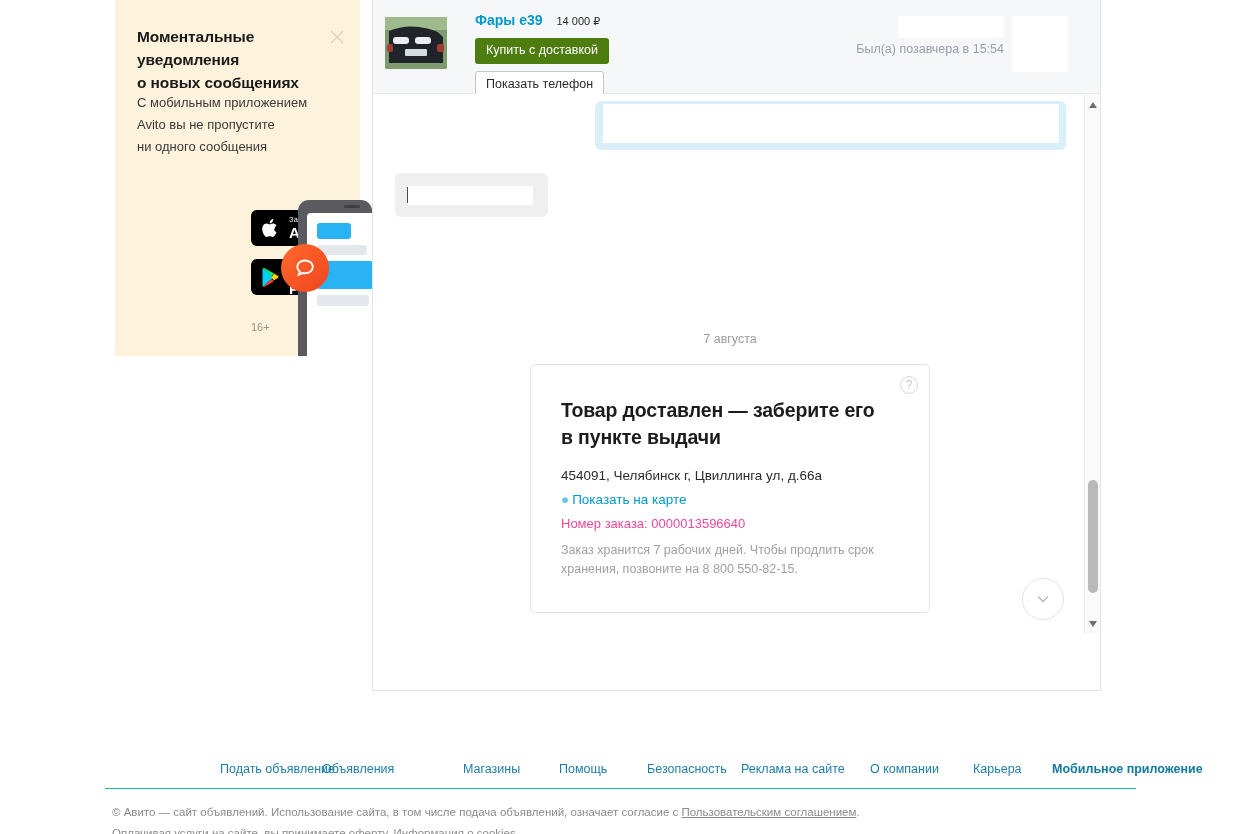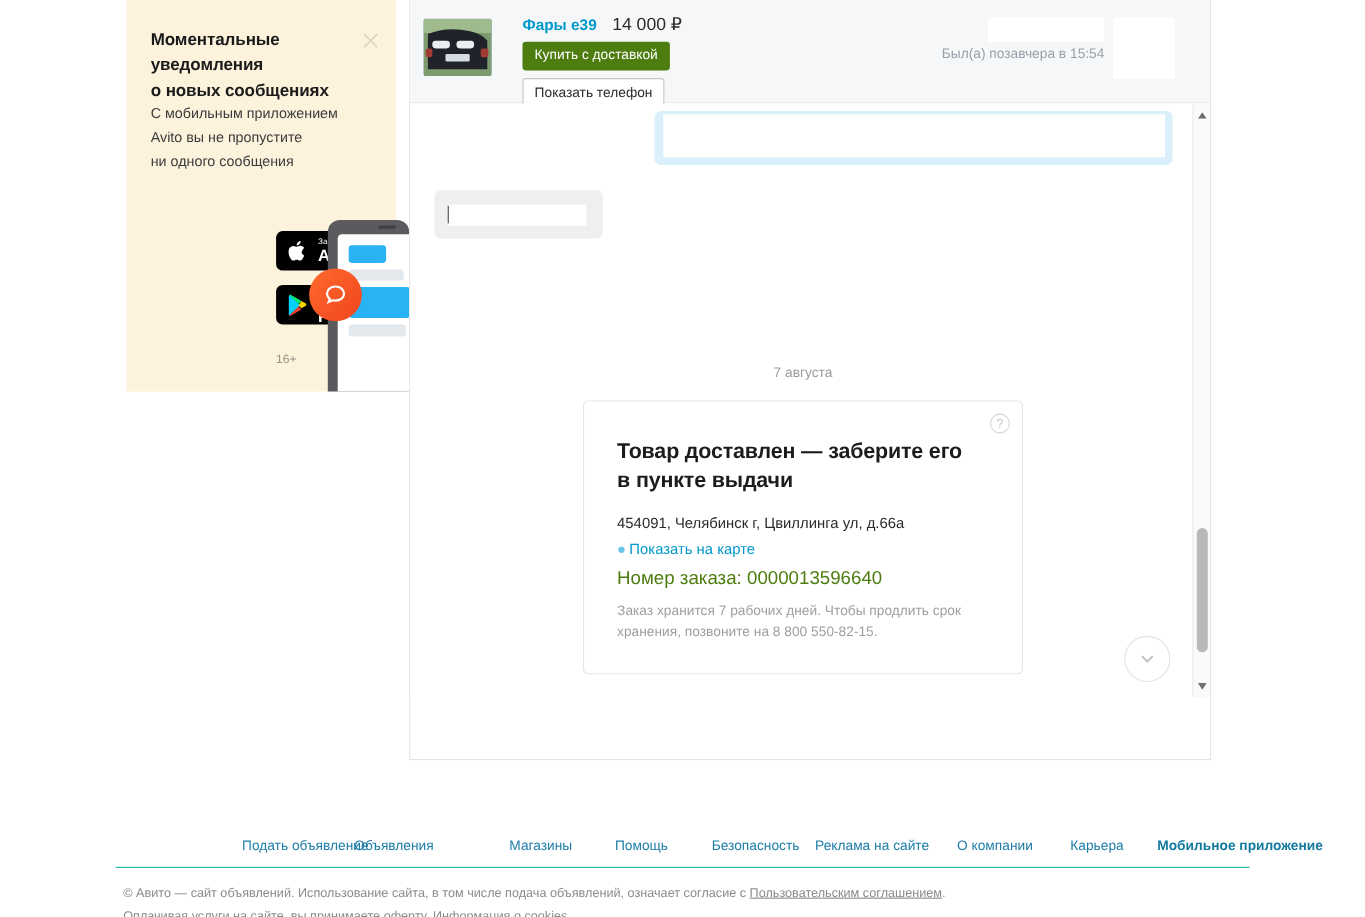--- a/index.html
+++ b/index.html
@@ -83,21 +83,21 @@
   .item-thumb {
     position: absolute; left: 12px; top: 17px; width: 62px; height: 52px;
     border-radius: 2px; overflow: hidden; background: #8fa8b8; cursor: pointer;
   }
   .item-thumb svg { display: block; }
   .head-info { margin-left: 88px; }
   .row1 { display: flex; align-items: baseline; gap: 14px; height: 22px; }
   .item-title {
     font-size: 14px; font-weight: bold; color: #0099cc; cursor: pointer;
   }
-  .item-price { font-size: 16px; color: #2b2b2b; }
+  .item-price { font-size: 11px; color: #2b2b2b; }
   .buy-btn {
     display: inline-block; margin-top: 4px; background: #4d7c0f; color: #fff;
     font-size: 12.5px; padding: 6px 11px 7px; border-radius: 3px; cursor: pointer;
     line-height: 1;
   }
   .phone-btn {
     display: inline-block; margin-top: 7px; background: #fff; color: #2b2b2b;
     font-size: 12.5px; padding: 6px 10px 7px; border: 1px solid #c6c6c6;
     border-radius: 3px; cursor: pointer; line-height: 1;
   }
@@ -147,21 +147,21 @@
     border-radius: 50%; border: 1px solid #d8d8d8; color: #c9c9c9;
     font-size: 12px; line-height: 16px; text-align: center; cursor: pointer;
   }
   .oc-title {
     font-size: 19.5px; font-weight: bold; color: #1c1c1c; line-height: 27px;
     padding: 32px 34px 0 30px; letter-spacing: -.15px;
   }
   .oc-addr { padding: 17px 30px 0; font-size: 13.5px; color: #2b2b2b; }
   .oc-map { padding: 9px 30px 0; font-size: 13.5px; color: #0099cc; cursor: pointer; }
   .oc-map .pin { color: #69c5e8; margin-right: 3px; }
-  .oc-num { padding: 9px 30px 0; font-size: 17px; color: #4d7c0f; }
+  .oc-num { padding: 9px 30px 0; font-size: 13px; color: #ec4899; }
   .oc-note {
     padding: 10px 30px 0; font-size: 12.5px; color: #a0a0a0; line-height: 19px;
   }
 
   
   .sbar {
     position: absolute; right: 0; top: 95px; width: 16px; height: 539px;
     background: #fafafa; border-left: 1px solid #eaeaea;
   }
   .sbar .arr {

